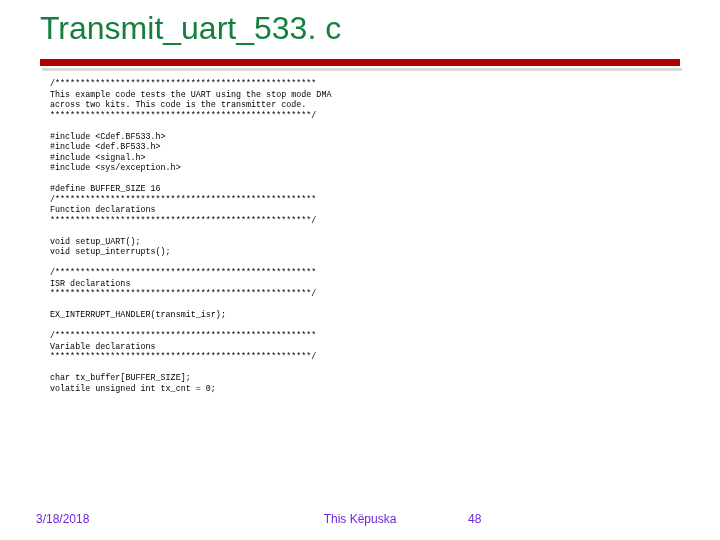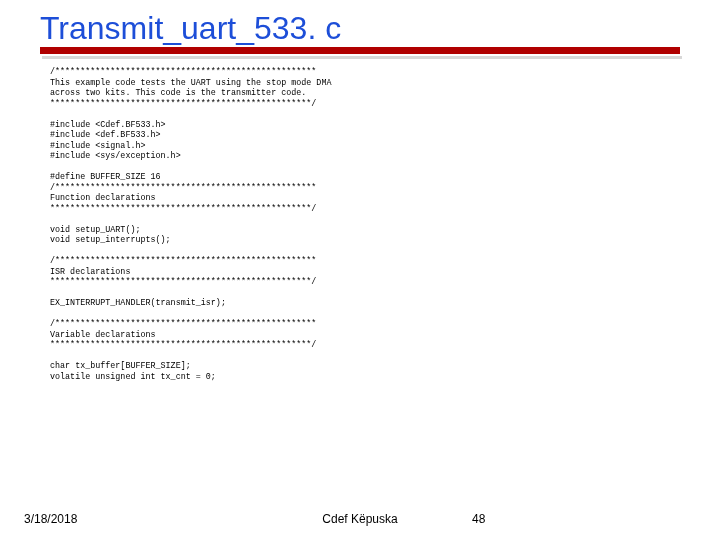--- a/index.html
+++ b/index.html
@@ -11,22 +11,22 @@
     background: #fff;
     position: relative;
     overflow: hidden;
   }
   .slide {
     padding: 10px 40px 0 40px;
     box-sizing: border-box;
   }
   .title {
     font-size: 32px;
-    color: #1d4ed8;
-    margin: 0 0 0 0;
+    color: #15803d;
+    margin: 0 0 12px 0;
     font-weight: normal;
   }
   .divider {
     height: 12px;
     position: relative;
     margin-bottom: 8px;
   }
   .red-bar {
     height: 7px;
     background: #b00000;
@@ -48,23 +48,23 @@
     white-space: pre;
     margin: 0 10px;
   }
   .footer {
     position: absolute;
     bottom: 14px;
     left: 0;
     width: 100%;
     display: flex;
     font-size: 12px;
-    color: #000000;
+    color: #6d28d9;
     box-sizing: border-box;
-    padding: 0 24px;
+    padding: 0 36px;
   }
   .footer .left { flex: 1; text-align: left; }
   .footer .center { flex: 1; text-align: center; }
   .footer .right { flex: 1; text-align: left; }
 </style>
 </head>
 <body>
 
 <div class="slide">
   <h1 class="title">Transmit_uart_533. c</h1>
@@ -99,15 +99,15 @@
 /****************************************************
 Variable declarations
 ****************************************************/
 
 char tx_buffer[BUFFER_SIZE];
 volatile unsigned int tx_cnt = 0;</pre>
 </div>
 
 <div class="footer">
   <div class="left">3/18/2018</div>
-  <div class="center">Cdef Këpuska</div>
+  <div class="center">This Këpuska</div>
   <div class="right">48</div>
 </div>
 
 </body></html>

